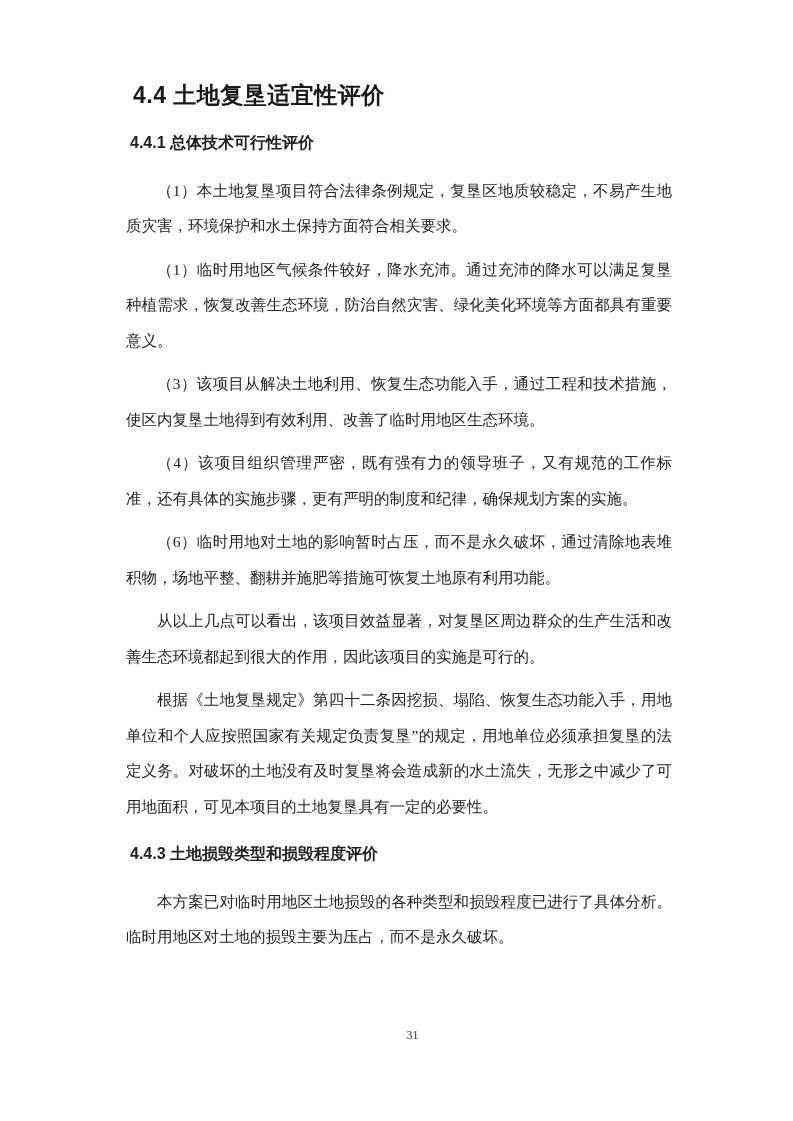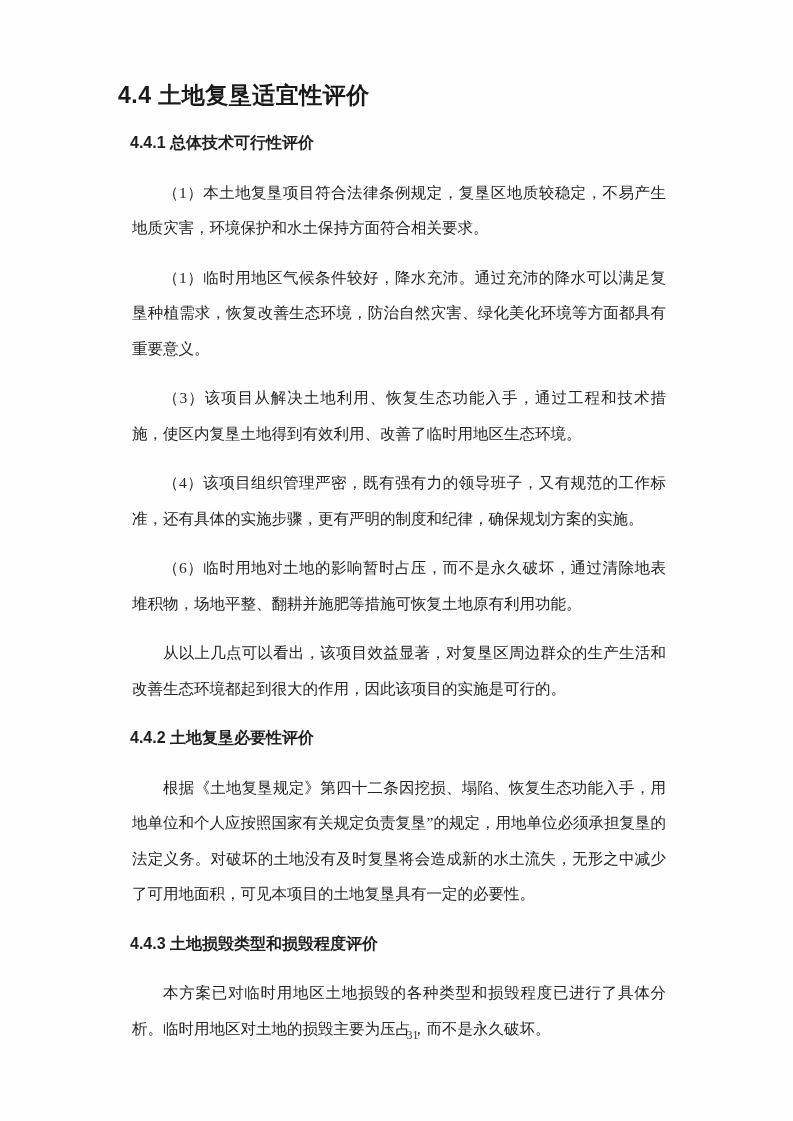--- a/index.html
+++ b/index.html
@@ -16,40 +16,40 @@
     font-family: "Liberation Serif", "DejaVu Serif", serif;
     color: #262626;
   }
   .content {
     position: absolute;
     left: 118px;
     top: 78px;
     width: 562px;
   }
   .doc-title {
-    margin: 0 0 11px 0;
+    margin: 0 0 11px 15px;
     font-family: "Liberation Sans", "DejaVu Sans", sans-serif;
     font-size: 23px;
     font-weight: bold;
     line-height: 35px;
     letter-spacing: 0.5px;
     color: #1a1a1a;
     text-align: left;
   }
   .section-heading {
     margin: 12px;
     font-family: "Liberation Sans", "DejaVu Sans", sans-serif;
     font-size: 16px;
     font-weight: bold;
     line-height: 35.5px;
     color: #1f1f1f;
     text-align: left;
   }
   .para {
-    margin: 14px;
+    margin: 8px;
     font-size: 15.5px;
     line-height: 35.5px;
     text-align: justify;
     text-justify: inter-ideograph;
     text-indent: 2em;
     word-break: break-all;
     overflow-wrap: anywhere;
     color: #242424;
   }
   .page-number {
@@ -75,21 +75,20 @@
       <h2 class="section-heading">4.4.1 总体技术可行性评价</h2>
       <p class="para">（1）本土地复垦项目符合法律条例规定，复垦区地质较稳定，不易产生地质灾害，环境保护和水土保持方面符合相关要求。</p>
       <p class="para">（1）临时用地区气候条件较好，降水充沛。通过充沛的降水可以满足复垦种植需求，恢复改善生态环境，防治自然灾害、绿化美化环境等方面都具有重要意义。</p>
       <p class="para">（3）该项目从解决土地利用、恢复生态功能入手，通过工程和技术措施，使区内复垦土地得到有效利用、改善了临时用地区生态环境。</p>
       <p class="para">（4）该项目组织管理严密，既有强有力的领导班子，又有规范的工作标准，还有具体的实施步骤，更有严明的制度和纪律，确保规划方案的实施。</p>
       <p class="para">（6）临时用地对土地的影响暂时占压，而不是永久破坏，通过清除地表堆积物，场地平整、翻耕并施肥等措施可恢复土地原有利用功能。</p>
       <p class="para">从以上几点可以看出，该项目效益显著，对复垦区周边群众的生产生活和改善生态环境都起到很大的作用，因此该项目的实施是可行的。</p>
     </section>
 
     <section>
-      <h2 class="section-heading">4.4.2 土地复垦必要性评价</h2>
       <p class="para">根据《土地复垦规定》第四十二条因挖损、塌陷、恢复生态功能入手，用地单位和个人应按照国家有关规定负责复垦”的规定，用地单位必须承担复垦的法定义务。对破坏的土地没有及时复垦将会造成新的水土流失，无形之中减少了可用地面积，可见本项目的土地复垦具有一定的必要性。</p>
     </section>
 
     <section>
       <h2 class="section-heading">4.4.3 土地损毁类型和损毁程度评价</h2>
       <p class="para">本方案已对临时用地区土地损毁的各种类型和损毁程度已进行了具体分析。临时用地区对土地的损毁主要为压占，而不是永久破坏。</p>
     </section>
 
   </main>
 

